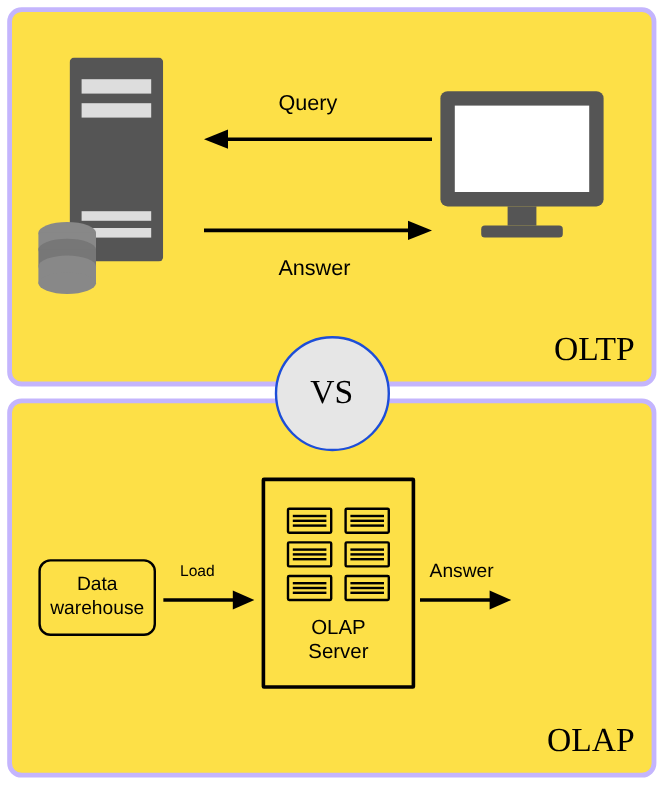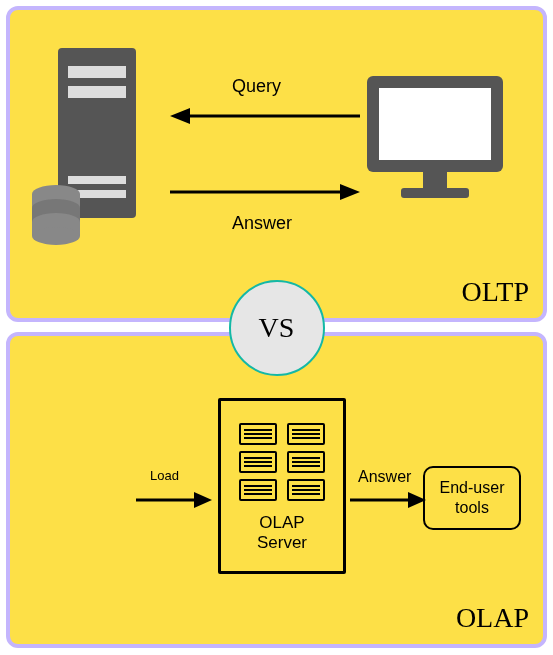--- a/index.html
+++ b/index.html
@@ -2,21 +2,21 @@
 <html><head>
 <meta charset="utf-8">
 <style>
   * { box-sizing: border-box; margin: 0; padding: 0; }
   body { font-family: -apple-system, BlinkMacSystemFont, "Segoe UI", Arial, sans-serif; background: #fff; }
   .canvas { width: 553px; height: 655px; position: relative; background: #fff; }
   .panel { position: absolute; left: 6px; right: 6px; border: 4px solid #c4b5fd; border-radius: 12px; background: #fde047; }
   .panel-top { top: 6px; height: 316px; }
   .panel-bottom { top: 332px; height: 316px; }
   .panel-label { position: absolute; right: 14px; bottom: 10px; font-size: 28px; font-family: Georgia, 'Times New Roman', serif; }
-  .vs-circle { position: absolute; left: 50%; top: 50%; transform: translate(-50%, -50%); width: 96px; height: 96px; border-radius: 50%; background: #e6e6e6; border: 2px solid #14b8a6; z-index: 5; display: flex; align-items: center; justify-content: center; font-size: 28px; font-weight: 500; font-family: Georgia, serif; }
+  .vs-circle { position: absolute; left: 50%; top: 50%; transform: translate(-50%, -50%); width: 96px; height: 96px; border-radius: 50%; background: #e6e6e6; border: 2px solid #1d4ed8; z-index: 5; display: flex; align-items: center; justify-content: center; font-size: 28px; font-weight: 500; font-family: Georgia, serif; }
   
   .server { position: absolute; left: 48px; top: 38px; width: 78px; height: 170px; }
   .disks { position: absolute; left: 20px; top: 174px; width: 52px; height: 62px; }
   .monitor { position: absolute; right: 38px; top: 64px; width: 140px; height: 128px; }
   .arrow-q { position: absolute; left: 160px; top: 96px; width: 190px; }
   .arrow-a { position: absolute; left: 160px; top: 172px; width: 190px; }
   .lbl-query { position: absolute; left: 222px; top: 66px; font-size: 18px; font-family: 'Comic Sans MS', cursive, sans-serif; }
   .lbl-select { position: absolute; left: 218px; top: 124px; font-size: 18px; font-family: 'Comic Sans MS', cursive, sans-serif; letter-spacing: 1px; }
   .lbl-answer { position: absolute; left: 222px; top: 186px; font-size: 18px; font-family: 'Comic Sans MS', cursive, sans-serif; margin-top: 17px; }
   
@@ -86,20 +86,24 @@
     </div>
 
     <div class="lbl-query">Query</div>
     <div class="lbl-answer">Answer</div>
 
     <div class="panel-label">OLTP</div>
   </div>
 
   <div class="panel panel-bottom">
 
+    <div class="box box-dw">
+      <span style="white-space:pre-line;">Data
+warehouse</span>
+    </div>
 
     <div class="box box-srv">
       <div class="srv-racks">
         <div class="rack">
             <div class="slot"></div>
             <div class="slot"></div>
             <div class="slot"></div>
           </div>
         <div class="rack">
             <div class="slot"></div>
@@ -124,24 +128,20 @@
         <div class="rack">
             <div class="slot"></div>
             <div class="slot"></div>
             <div class="slot"></div>
           </div>
       </div>
       <div class="srv-label" style="white-space:pre-line;">OLAP
 Server</div>
     </div>
 
-    <div class="box box-eu">
-      <span style="white-space:pre-line;">End-user
-tools</span>
-    </div>
 
     <div class="arrow-load">
       <svg viewBox="0 0 76 20" width="76" height="20">
         <line x1="0" y1="10" x2="60" y2="10" stroke="#000" stroke-width="3"></line>
         <polygon points="76,10 58,2 58,18" fill="#000"></polygon>
       </svg>
     </div>
     <div class="lbl-load">Load</div>
 
     <div class="arrow-access">

